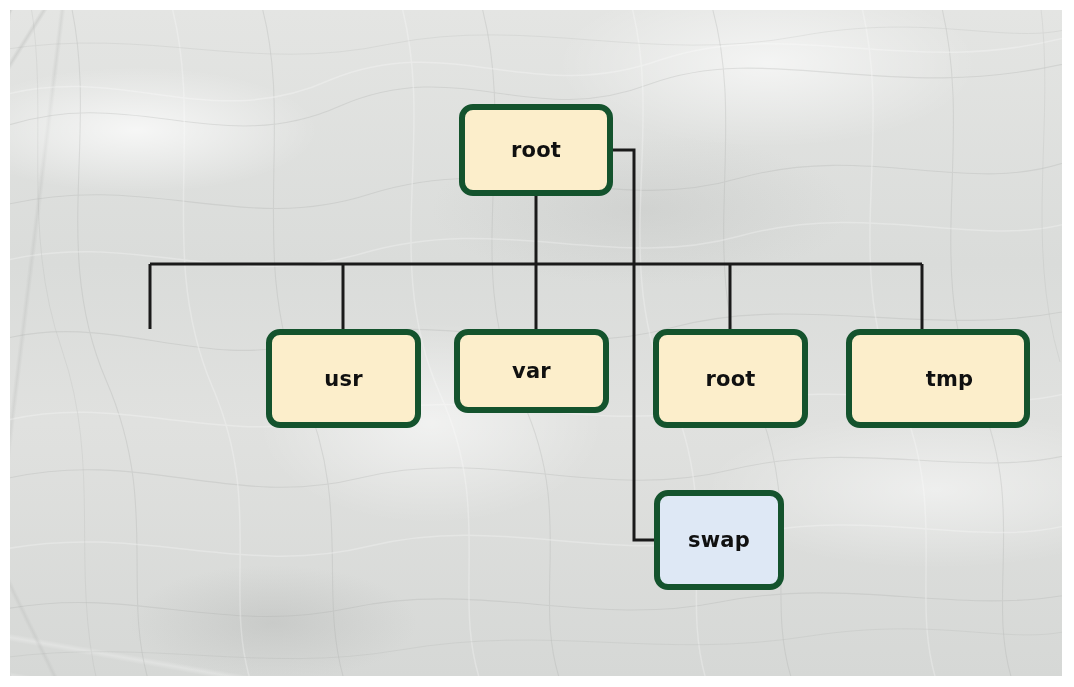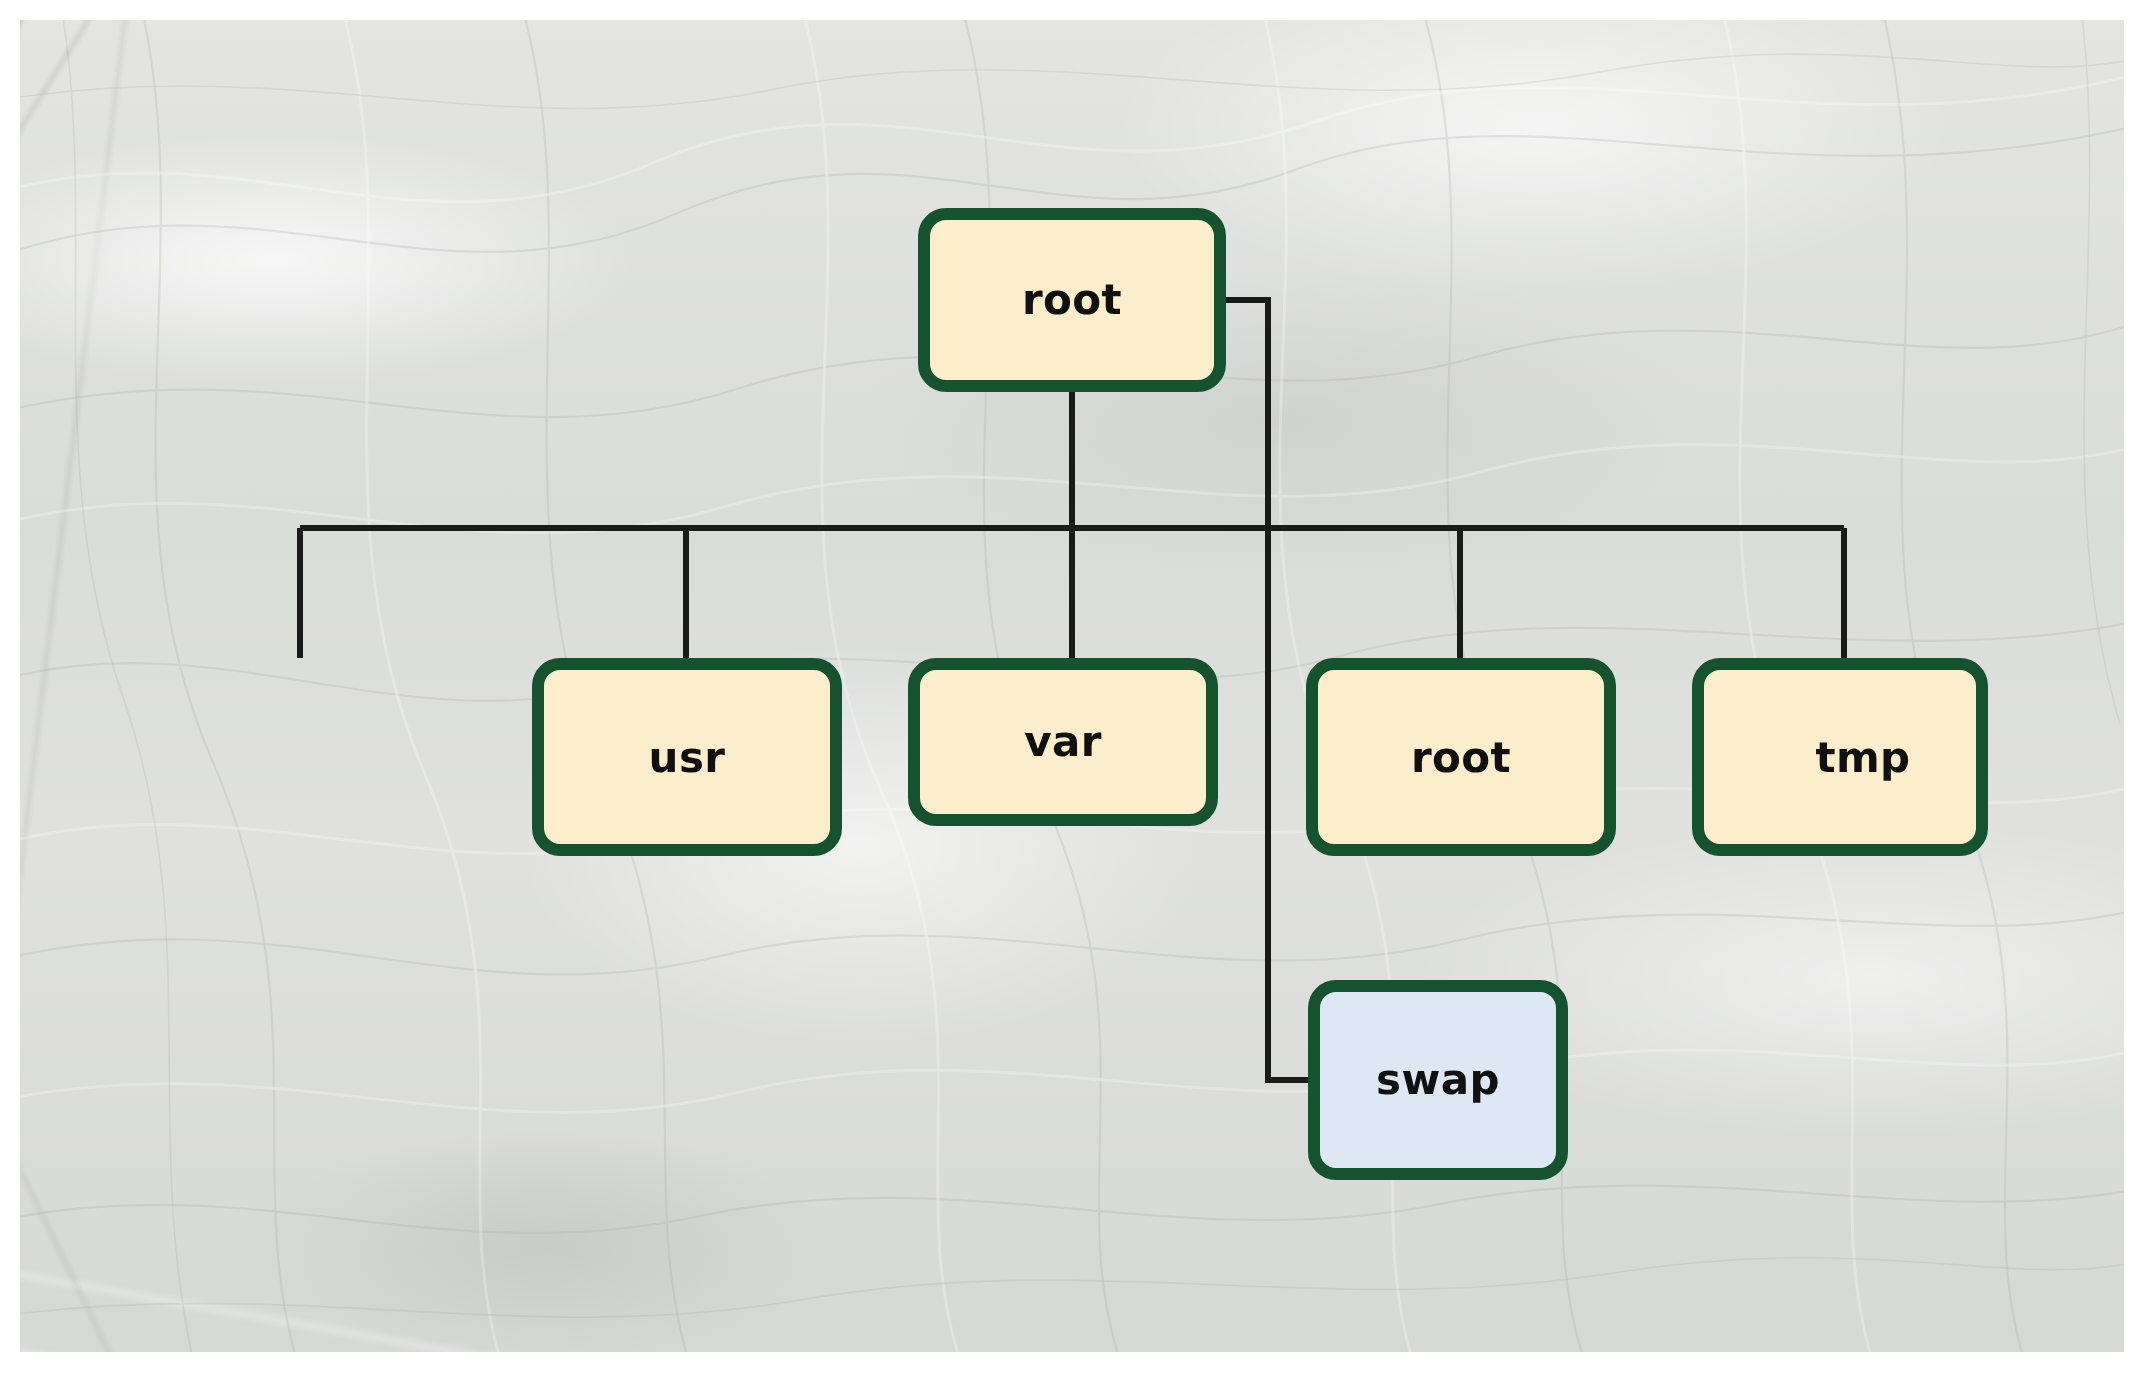--- a/index.html
+++ b/index.html
@@ -149,21 +149,21 @@
   </div>
 
   <div class="node disk" style="left:454px; top:329px; width:155px; height:84px;">
     <span>var</span>
   </div>
 
   <div class="node disk" style="left:653px; top:329px; width:155px; height:99px;">
     <span>root</span>
   </div>
 
-  <div class="node disk" style="left:846px; top:329px; width:148px; height:99px;padding-left:23px;">
+  <div class="node disk" style="left:846px; top:329px; width:184px; height:99px;padding-left:23px;">
     <span>tmp</span>
   </div>
 
   <div class="node swap" style="left:654px; top:490px; width:130px; height:100px;">
     <span>swap</span>
   </div>
 
 </div>
 
 </body></html>

